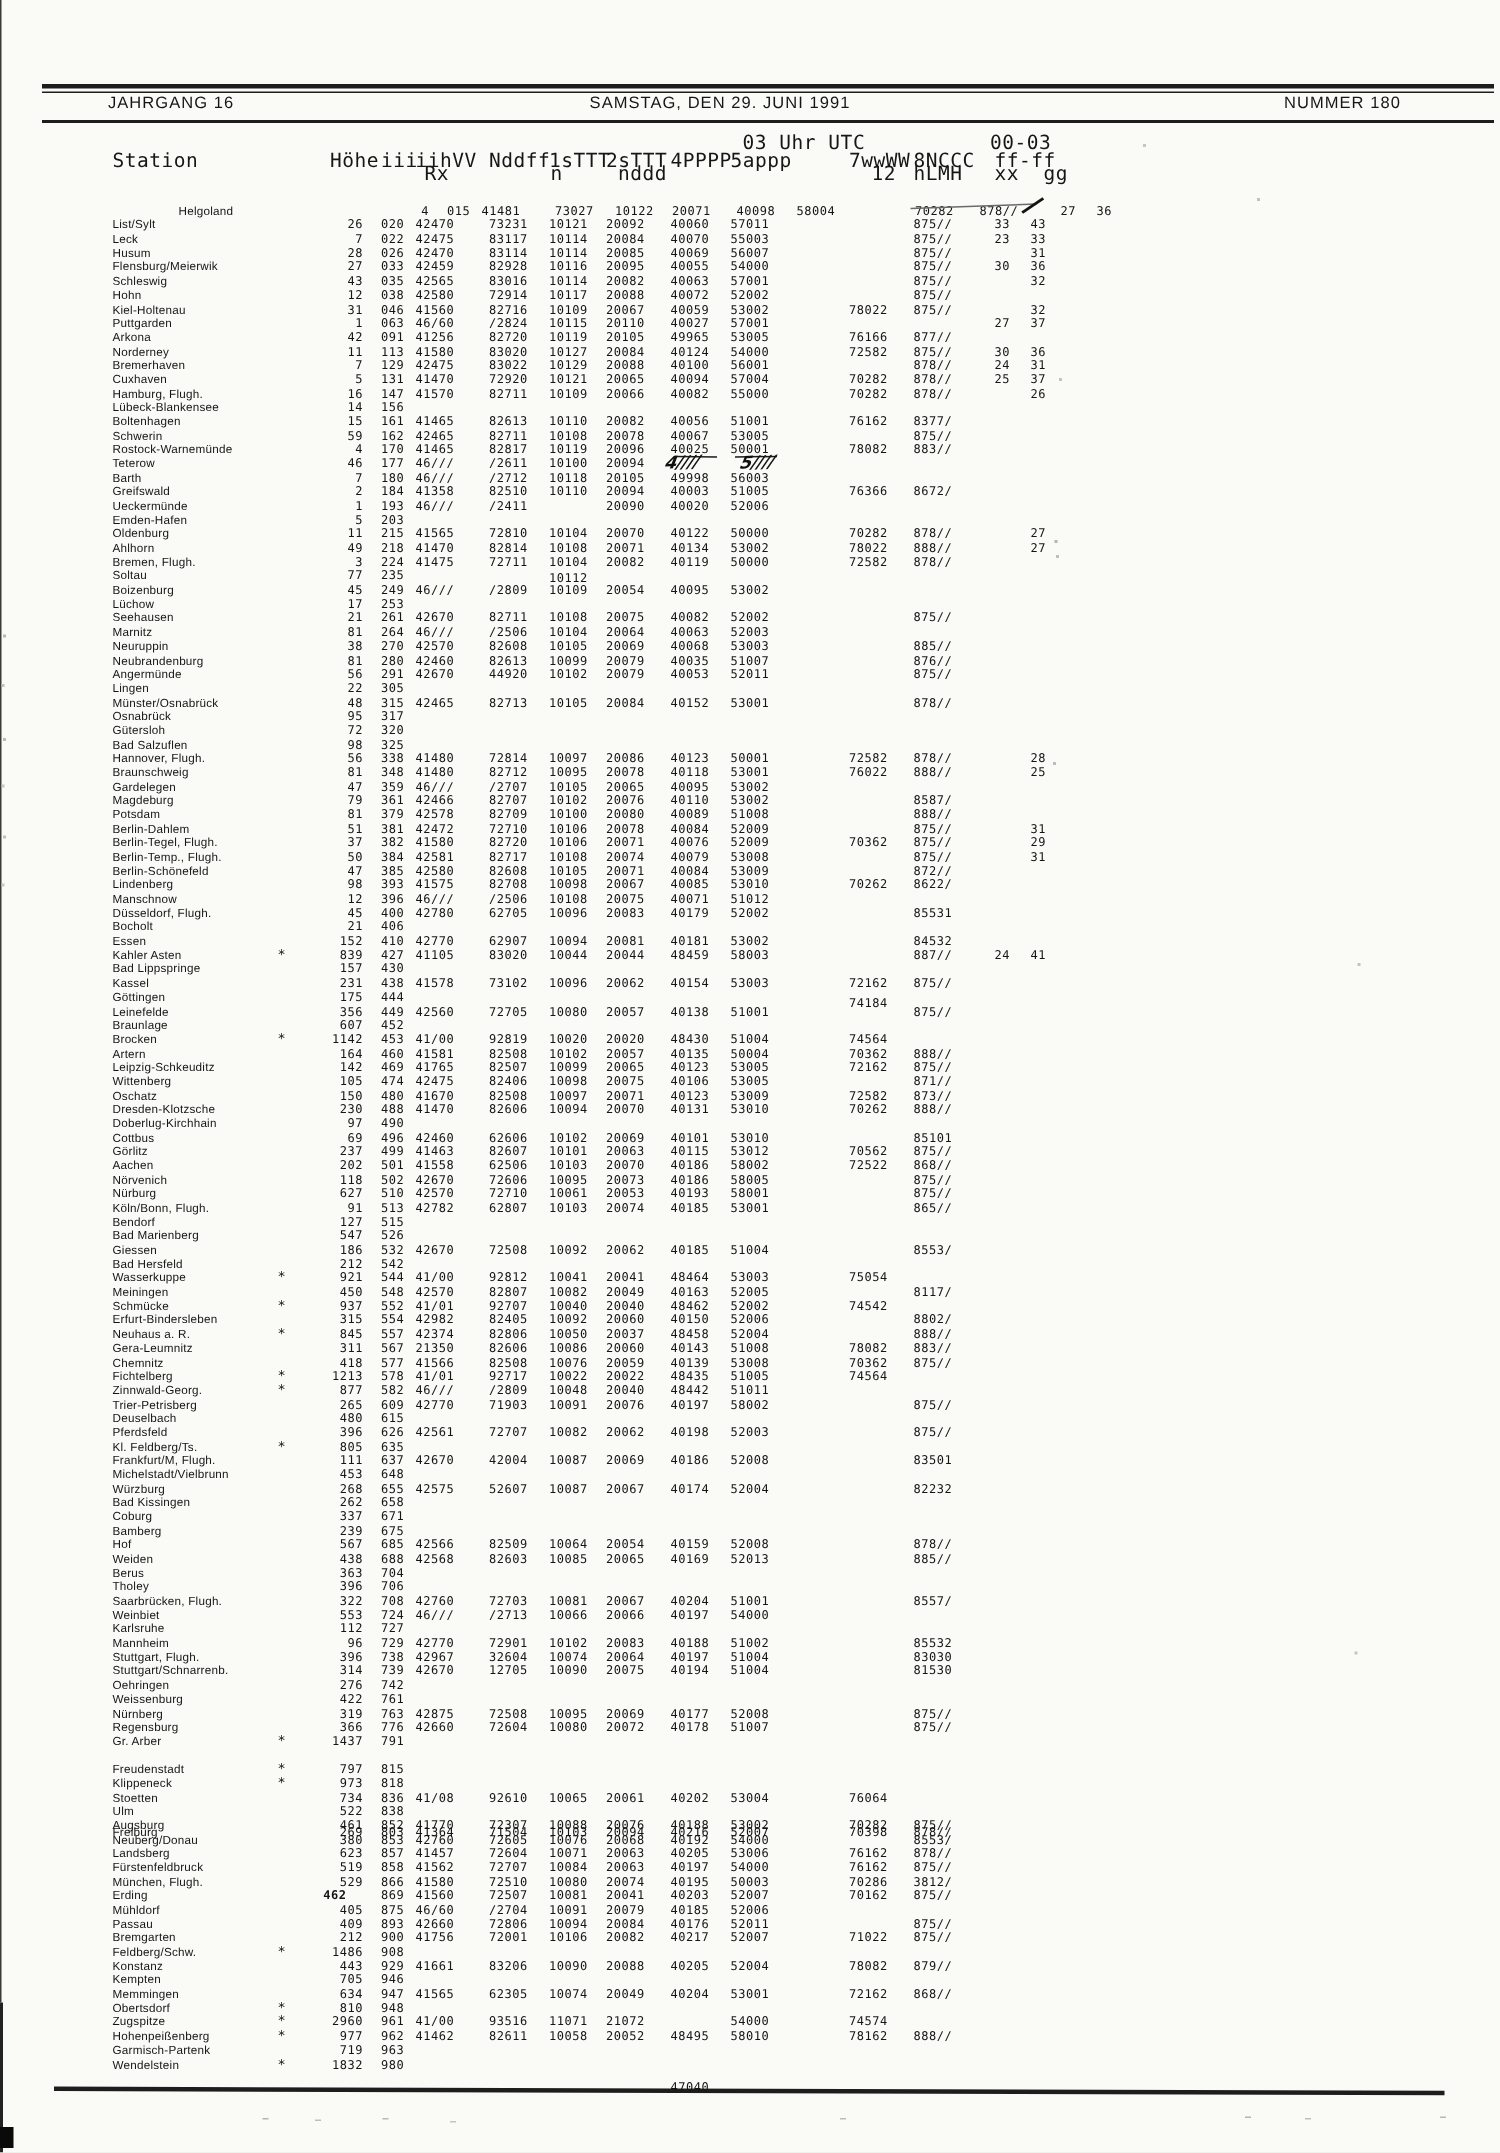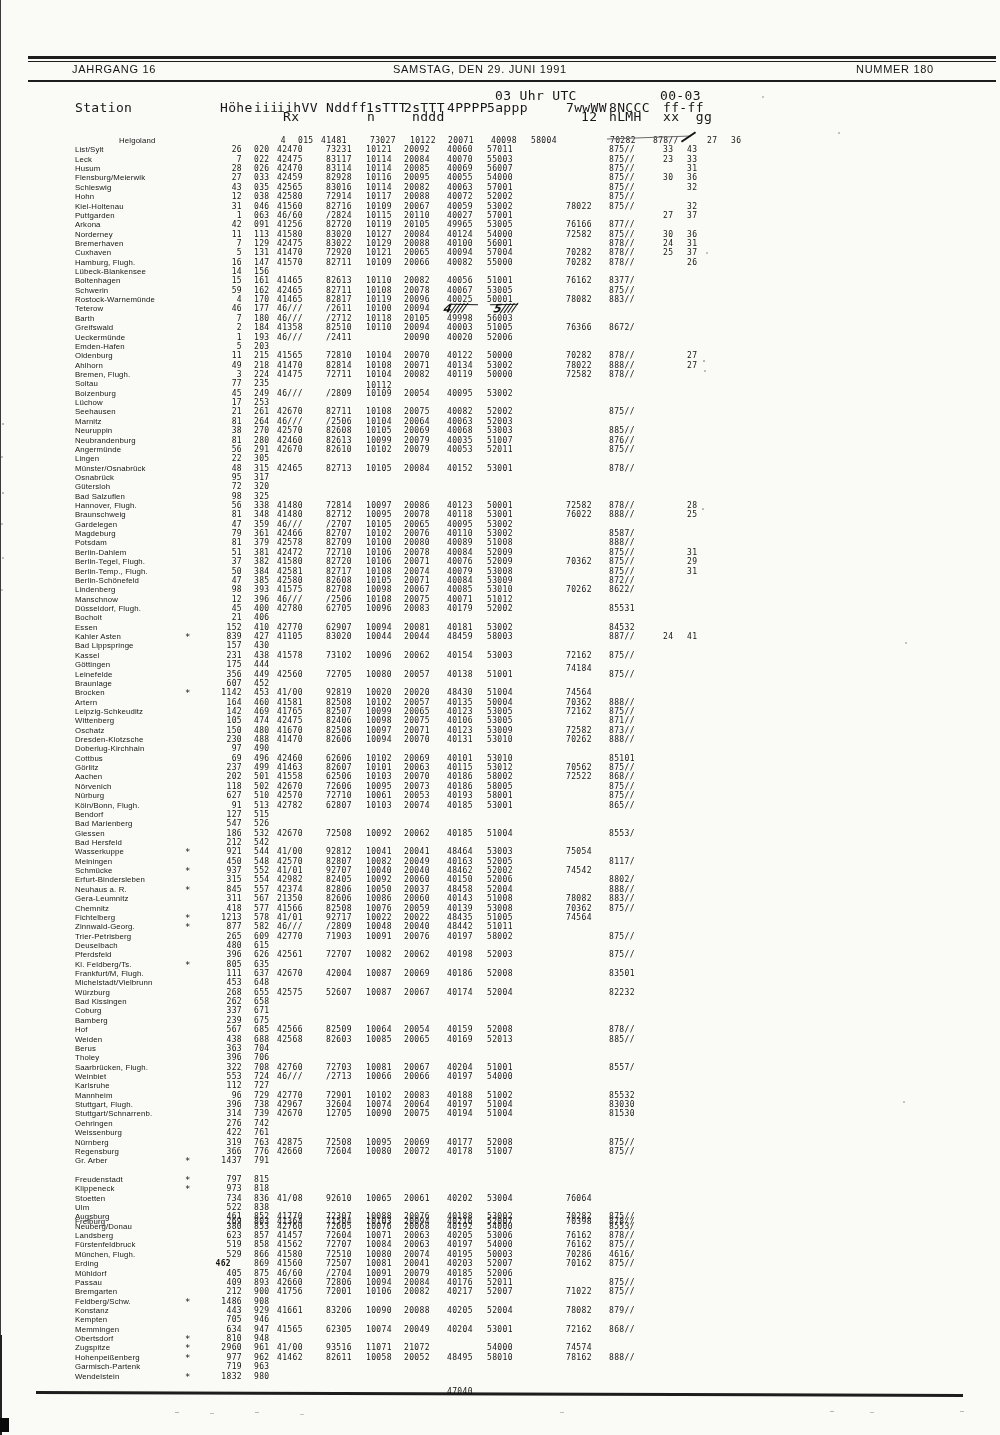--- a/index.html
+++ b/index.html
@@ -491,21 +491,21 @@
         <span class="cell t2" style="left: 404px;">20079</span>
         <span class="cell p4" style="left: 447px;">40035</span>
         <span class="cell a5" style="left: 487px;">51007</span>
         <span class="cell n8" style="left: 609px;">876//</span>
       </div>
       <div class="trow" style="top: 444.88px;">
         <span class="cell name" style="left: 75px;">Angermünde</span>
         <span class="cell hoehe" style="left: 198px;">56</span>
         <span class="cell iii" style="left: 254px;">291</span>
         <span class="cell vv" style="left: 277px;">42670</span>
-        <span class="cell nd" style="left: 326px;">82610</span>
+        <span class="cell nd" style="left: 326px;">44920</span>
         <span class="cell t1" style="left: 366px;">10102</span>
         <span class="cell t2" style="left: 404px;">20079</span>
         <span class="cell p4" style="left: 447px;">40053</span>
         <span class="cell a5" style="left: 487px;">52011</span>
         <span class="cell n8" style="left: 609px;">875//</span>
       </div>
       <div class="trow" style="top: 454.24px;">
         <span class="cell name" style="left: 75px;">Lingen</span>
         <span class="cell hoehe" style="left: 198px;">22</span>
         <span class="cell iii" style="left: 254px;">305</span>
@@ -1372,21 +1372,21 @@
         <span class="cell name" style="left: 75px;">München, Flugh.</span>
         <span class="cell hoehe" style="left: 198px;">529</span>
         <span class="cell iii" style="left: 254px;">866</span>
         <span class="cell vv" style="left: 277px;">41580</span>
         <span class="cell nd" style="left: 326px;">72510</span>
         <span class="cell t1" style="left: 366px;">10080</span>
         <span class="cell t2" style="left: 404px;">20074</span>
         <span class="cell p4" style="left: 447px;">40195</span>
         <span class="cell a5" style="left: 487px;">50003</span>
         <span class="cell w7" style="left: 566px;">70286</span>
-        <span class="cell n8" style="left: 609px;">4616/</span>
+        <span class="cell n8" style="left: 609px;">3812/</span>
       </div>
       <div class="trow" style="top: 1259.2px;">
         <span class="cell name" style="left: 75px;">Erding</span>
         <span class="cell hoehe" style="left: 187px; font-weight: bold;">462</span>
         <span class="cell iii" style="left: 254px;">869</span>
         <span class="cell vv" style="left: 277px;">41560</span>
         <span class="cell nd" style="left: 326px;">72507</span>
         <span class="cell t1" style="left: 366px;">10081</span>
         <span class="cell t2" style="left: 404px;">20041</span>
         <span class="cell p4" style="left: 447px;">40203</span>

